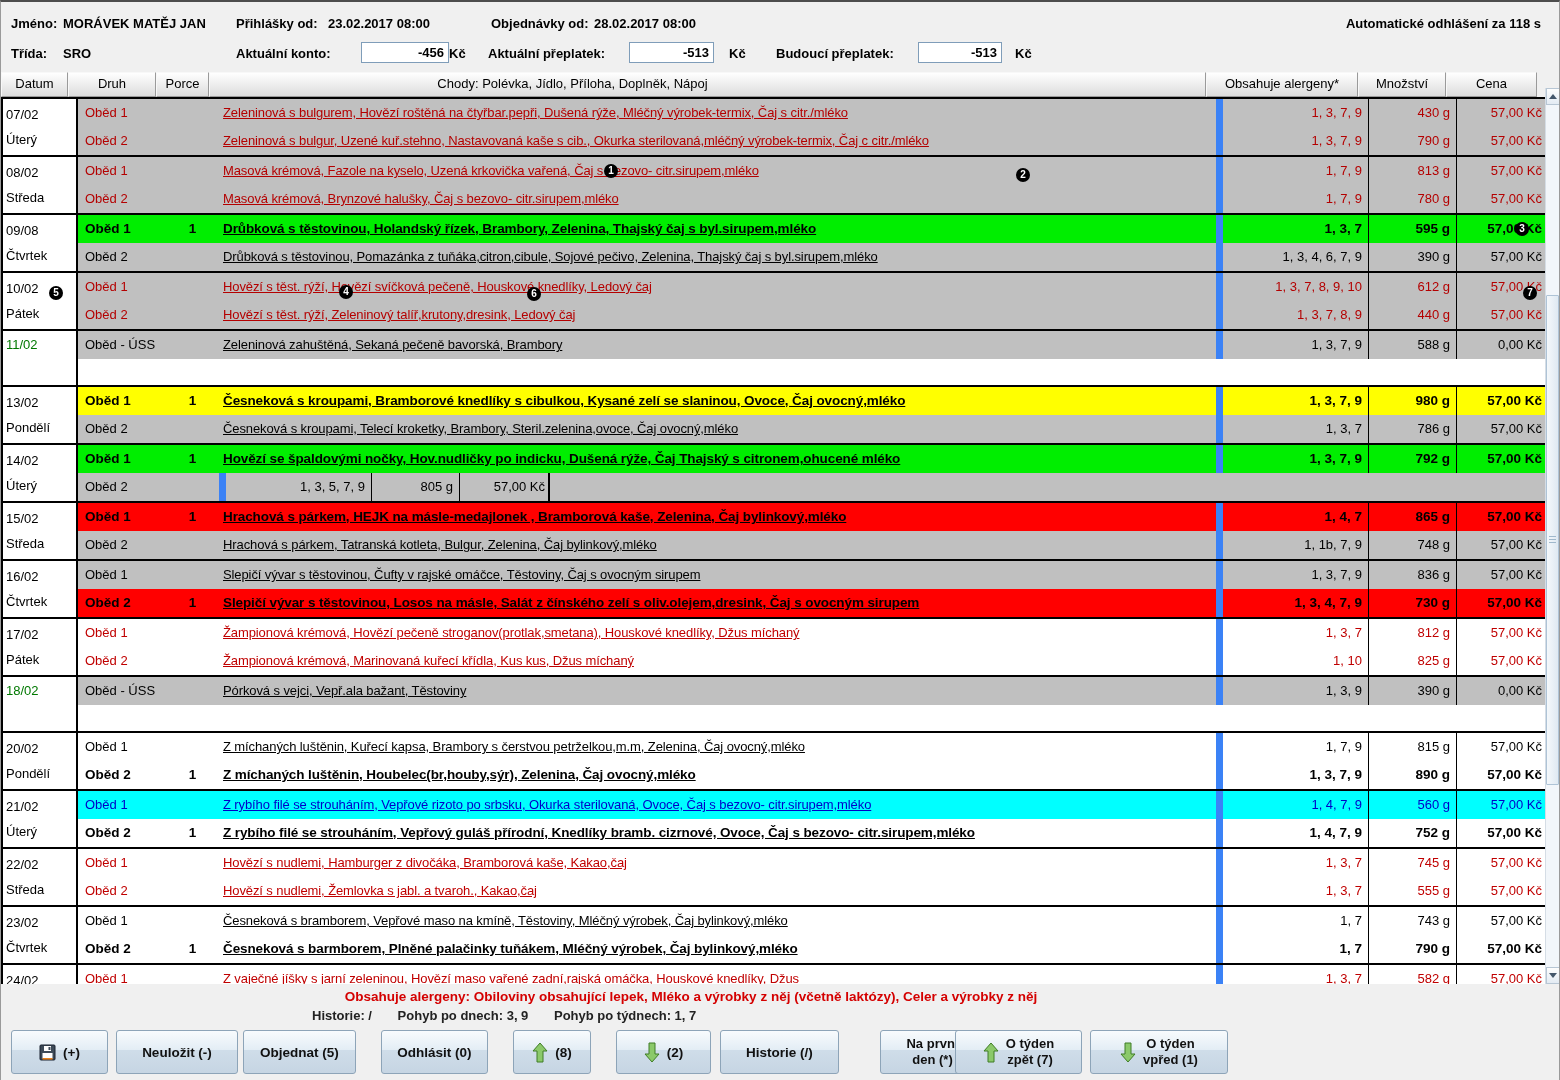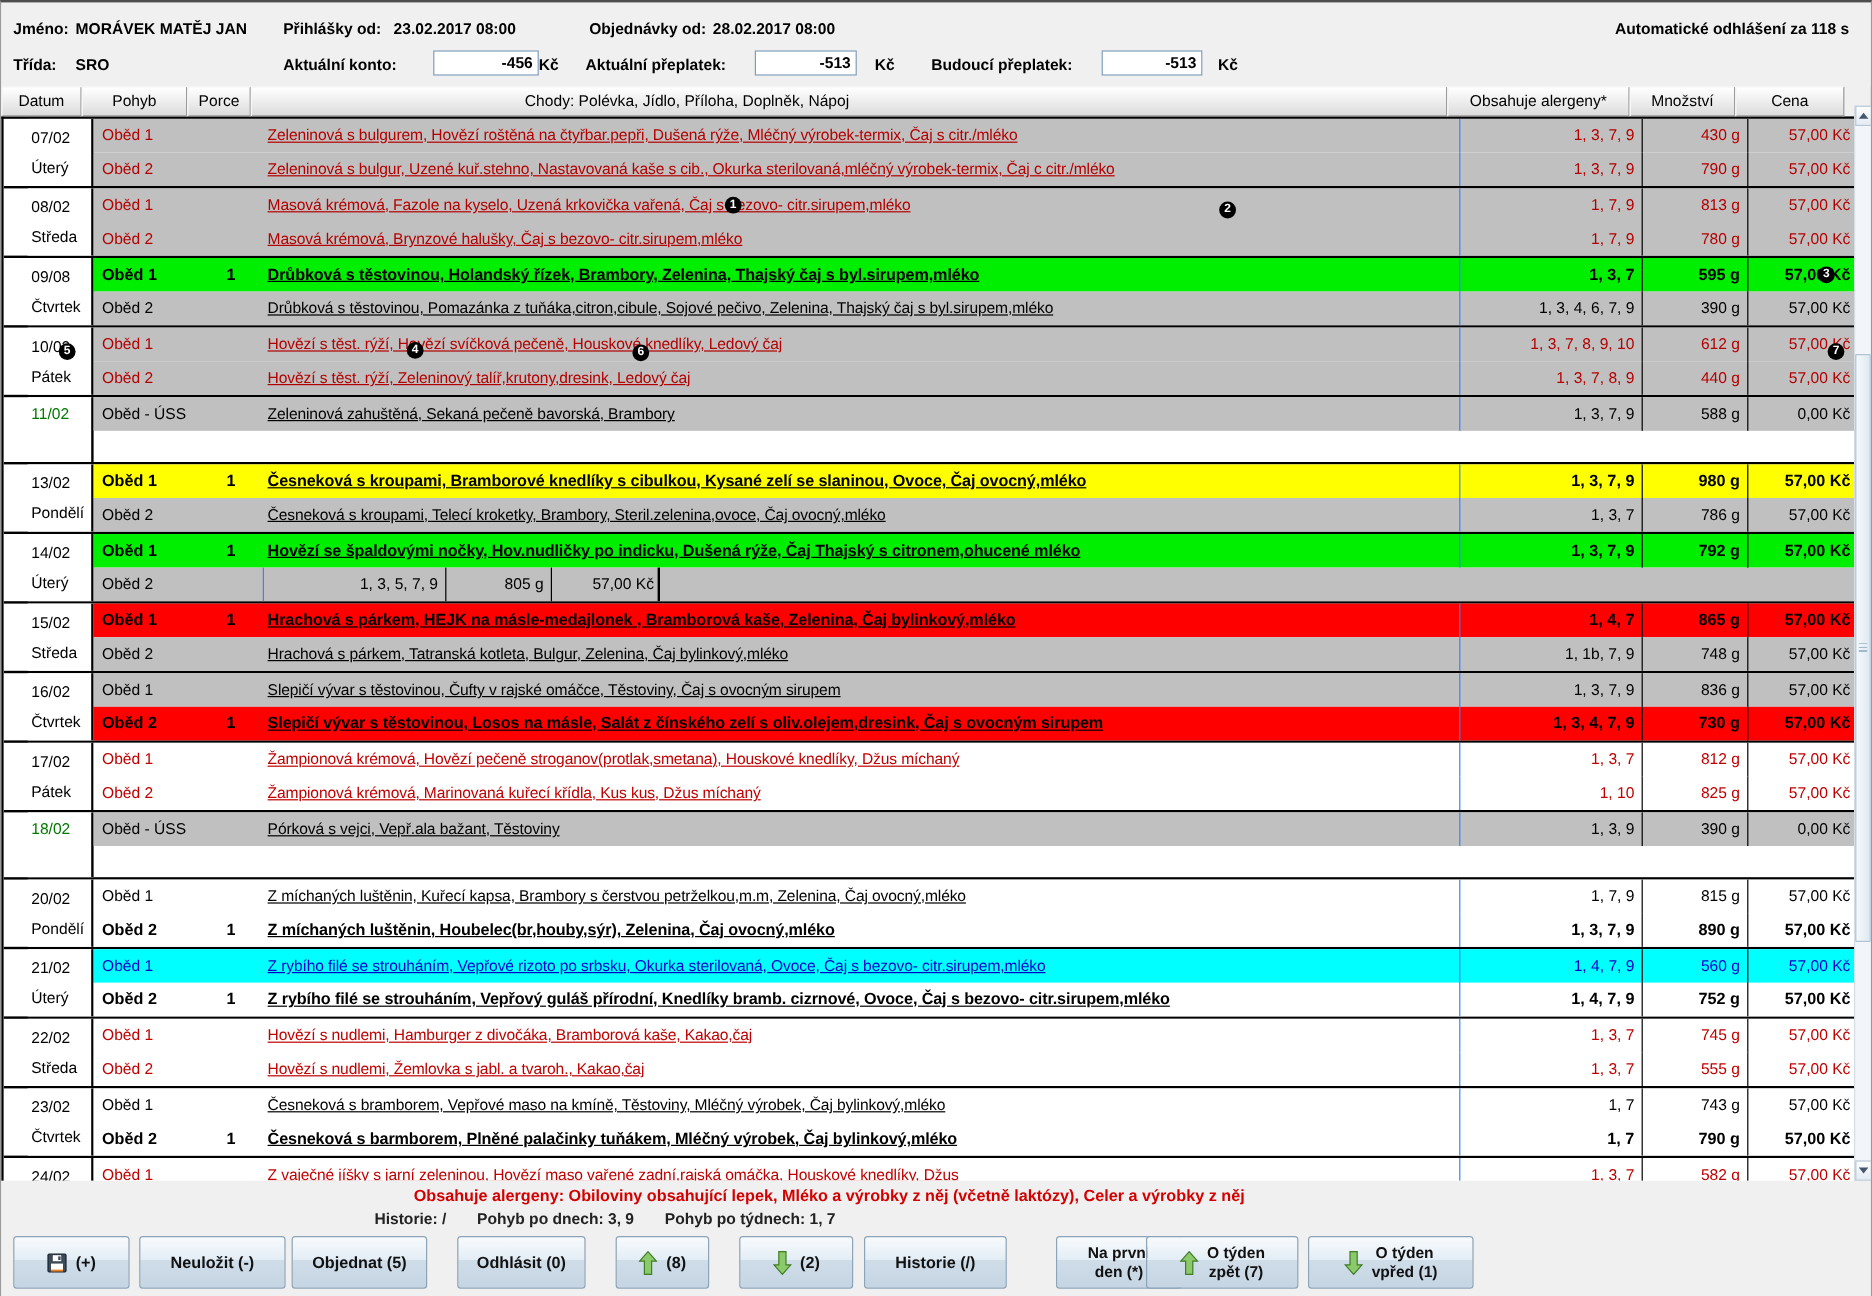--- a/index.html
+++ b/index.html
@@ -23,33 +23,33 @@
   .th {
     background:linear-gradient(#ffffff,#ececec 55%,#dcdcdc);
     border:1px solid; border-color:#f8f8f8 #9a9a9a #9a9a9a #f8f8f8;
     font-size:13px; color:#000; text-align:center; line-height:22px;
     overflow:hidden; white-space:nowrap;
   }
   .th.c0{width:67px}.th.c1{width:88px}.th.c2{width:53px}
   .th.c3{width:997px; padding-right:270px;}
   .th.c4{width:152px}.th.c5{width:88px}.th.c6{width:91px}
   .tbody { height:887px; overflow:hidden; border-top:2px solid #000; border-left:2px solid #000; background:#fff; }
-  .day-block { display:flex; border-bottom:2px solid #000;padding-left:20px; }
+  .day-block { display:flex; border-bottom:2px solid #000; }
   .date-cell { width:75px; border-right:2px solid #000; background:#fff; padding:6px 0 0 3px; font-size:13px; color:#000; }
   .date-cell.single { padding-top:4px; }
   .date-cell.green .date-line { color:#007800; }
   .date-line { height:24px; line-height:20px; }
   .weekday-line { height:26px; line-height:22px; }
   .rows-col { flex:1; }
   .meal-row { display:flex; height:28px; line-height:28px; font-size:13px; white-space:nowrap; cursor:pointer; }
   .cell { overflow:hidden; }
   .c-druh { width:88px; padding-left:7px; }
   .c-porce { width:53px; text-align:center; }
   .c-chody { width:997px; padding-left:4px; letter-spacing:-0.1px;text-decoration:underline; }
-  .c-alerg { width:152px; border-left:1px solid #3b82f6; text-align:right; padding-right:6px; }
+  .c-alerg { width:152px; border-left:7px solid #3b82f6; text-align:right; padding-right:6px; }
   .c-mnoz { width:88px; border-left:1px solid #000; text-align:right; padding-right:6px; }
   .c-cena { width:91px; border-left:1px solid #000; border-right:2px solid #000; text-align:right; padding-right:3px; }
   .v-gray-red   { background:#c0c0c0; color:#b40000; }
   .v-gray-black { background:#c0c0c0; color:#000; }
   .v-white-red  { background:#ffffff; color:#c00000; }
   .v-white-black{ background:#ffffff; color:#000; }
   .v-white-bold { background:#ffffff; color:#000; font-weight:bold; font-size:13.5px; }
   .v-green  { background:#00ee00; color:#000; font-weight:bold; font-size:13.5px; }
   .v-yellow { background:#ffff00; color:#000; font-weight:bold; font-size:13.5px; }
   .v-redhl  { background:#ff0000; color:#000; font-weight:bold; font-size:13.5px; }
@@ -103,21 +103,21 @@
   <input class="amt abs" style="left: 628px; top: 38px; width: 85px;" readonly="" value="-513">
   <span class="abs" style="left:728px;top:42px">Kč</span>
   <span class="abs" style="left:775px;top:42px">Budoucí přeplatek:</span>
   <input class="amt abs" style="left: 917px; top: 38px; width: 84px;" readonly="" value="-513">
   <span class="abs" style="left:1014px;top:42px">Kč</span>
 </div>
 
 <div class="tablewrap">
   <div class="thead">
     <div class="th c0">Datum</div>
-    <div class="th c1">Pohyb</div>
+    <div class="th c1">Druh</div>
     <div class="th c2">Porce</div>
     <div class="th c3">Chody: Polévka, Jídlo, Příloha, Doplněk, Nápoj</div>
     <div class="th c4">Obsahuje alergeny*</div>
     <div class="th c5">Množství</div>
     <div class="th c6">Cena</div>
   </div>
   <div class="tbody">
       <div class="day-block">
         <div class="date-cell">
           <div class="date-line">07/02</div>

